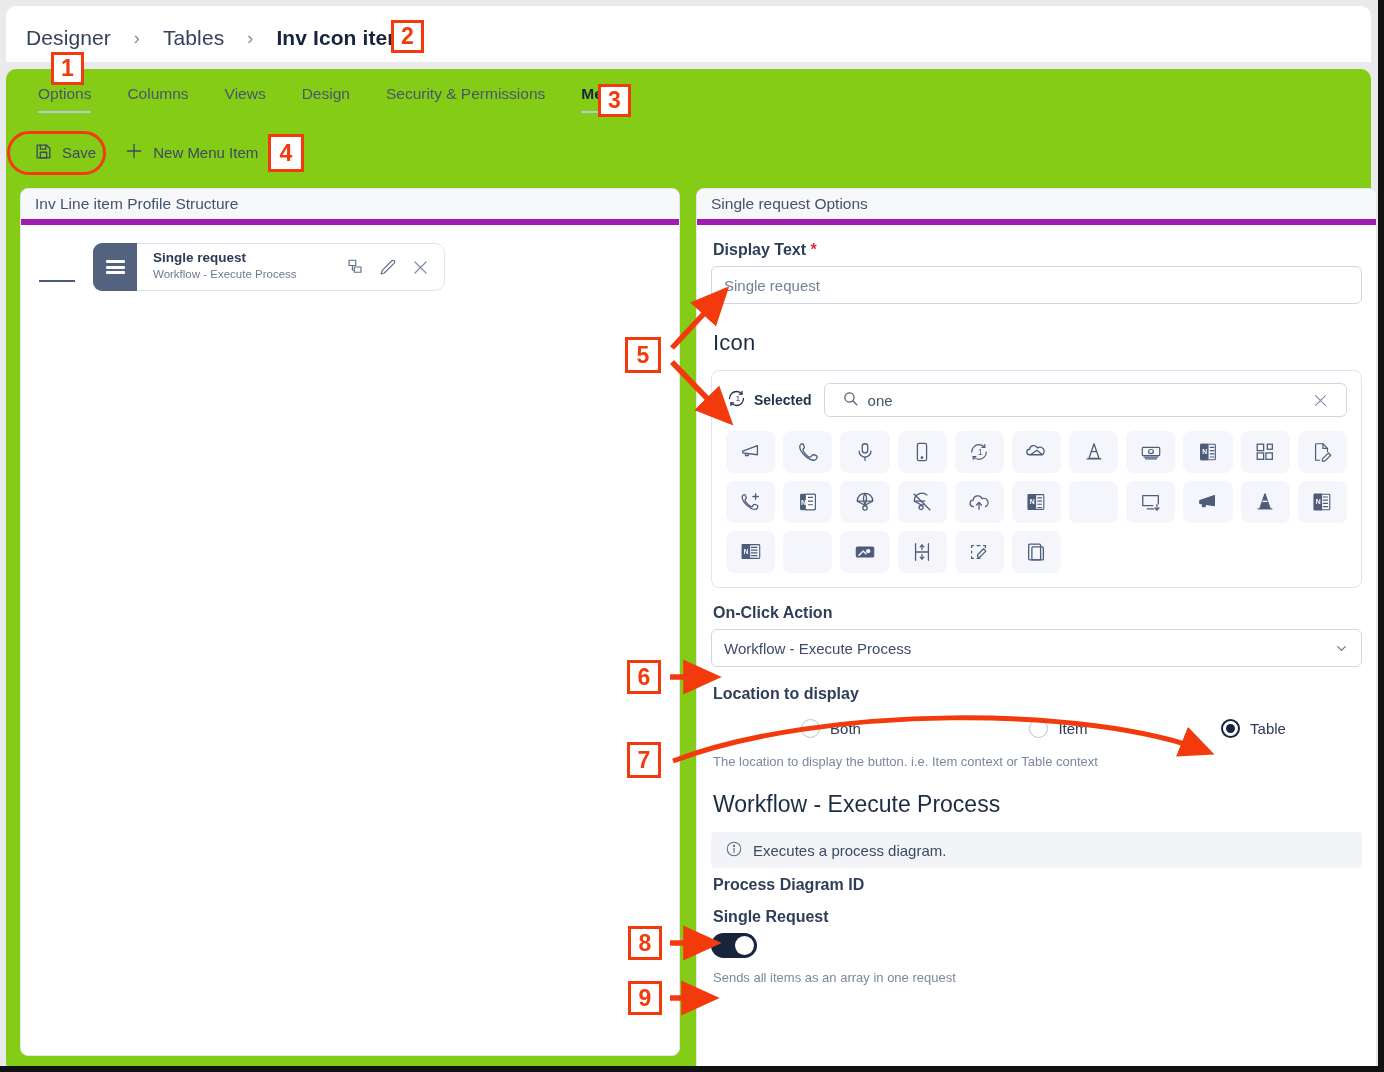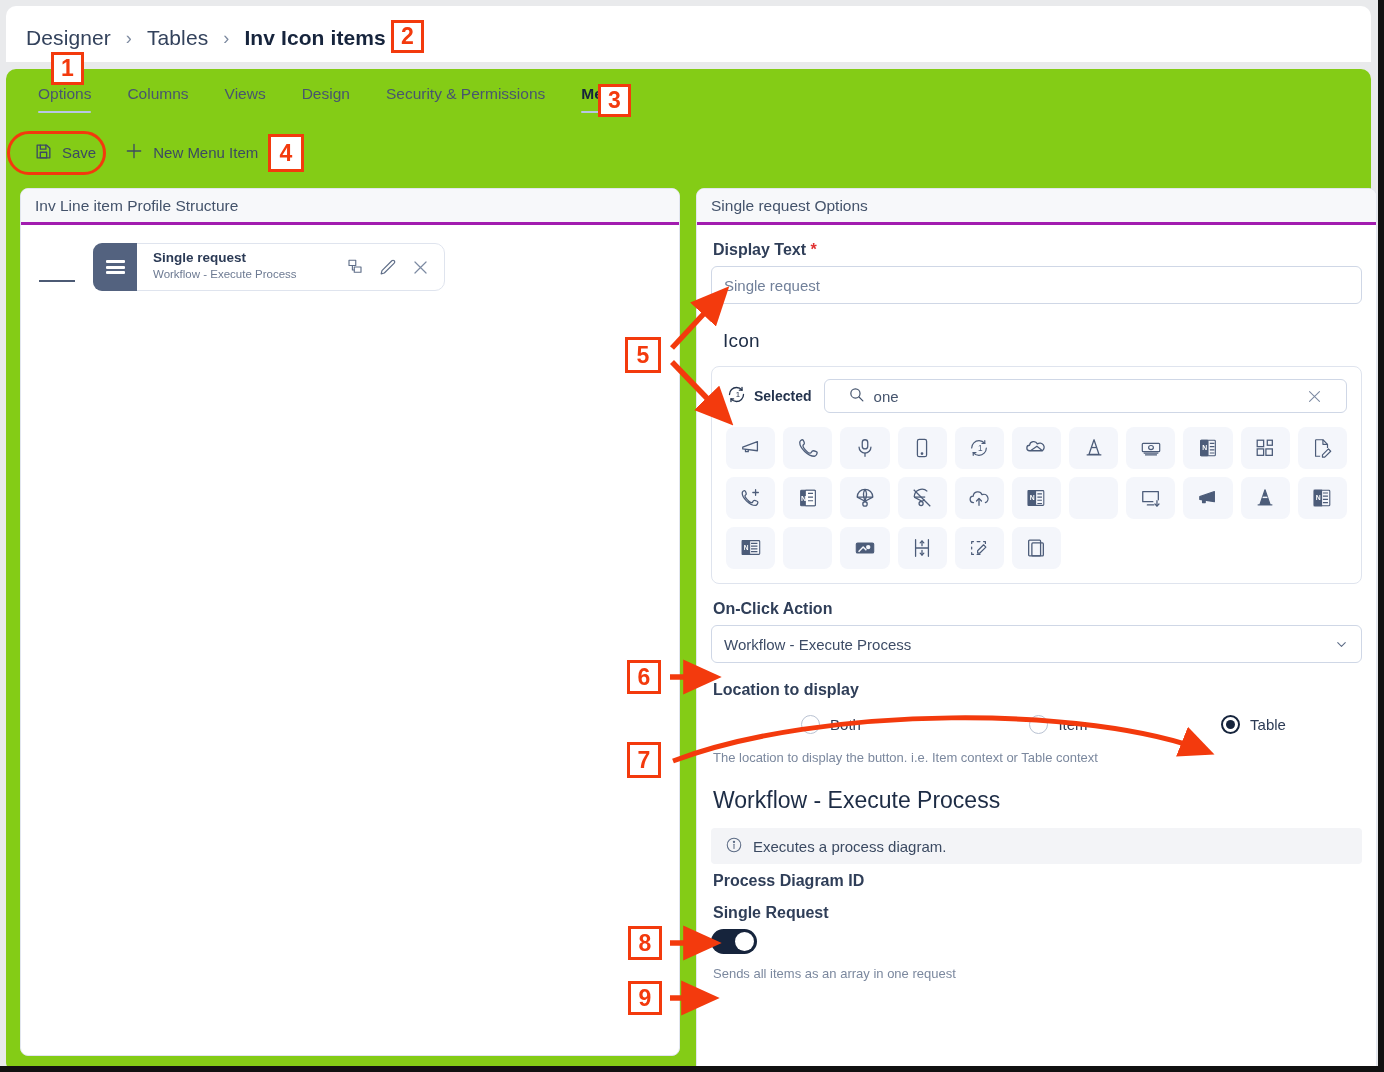--- a/index.html
+++ b/index.html
@@ -23,21 +23,21 @@
   }
 
   
   #crumbcard{
     position:absolute; left:6px; top:6px; width:1365px; height:56px;
     background:#ffffff; border-radius:10px 10px 0 0;
   }
   #crumb{
     position:absolute; left:20px; top:20px;
     font-size:21px; letter-spacing:.1px; color:#20304a;
-    display:flex; align-items:center; gap:15px; white-space:nowrap;
+    display:flex; align-items:center; gap:23px; white-space:nowrap;
   }
   #crumb .cr { color:#33425c; font-weight:400; }
   #crumb .cr.last { font-weight:700; color:#16243c; }
   #crumb .sep { color:#7d8aa0; font-size:18px; font-weight:300; }
 
   
   #tabcard{
     position:absolute; left:6px; top:69px; width:1365px; height:1003px;
     background:#84cc16; border-radius:10px;
   }
@@ -71,21 +71,21 @@
   
   #leftpanel{
     position:absolute; left:14px; top:119px; width:660px; height:868px;
     background:#ffffff; border:1px solid #e2e6ef; border-radius:8px; overflow:hidden;
   }
   #rightpanel{
     position:absolute; left:690px; top:119px; width:681px; height:979px;
     background:#ffffff; border:1px solid #e2e6ef; border-radius:8px; overflow:hidden;
   }
   .panelhead{
-    height:36px; background:#f7f8fa; border-bottom:3px solid #a21caf;
+    height:36px; background:#f7f8fa; border-bottom:6px solid #a21caf;
     display:flex; align-items:center; padding-left:14px;
     font-size:15.5px; color:#44536b;
   }
   .panelbody{ padding:14px; }
 
   
   #treewrap{ position:relative; padding-top:18px; padding-left:18px; }
   #treeline{
     position:absolute; left:18px; top:55px; width:36px; height:2px; background:#4c5a74;
   }
@@ -107,32 +107,32 @@
   #nodeactions .act{ cursor:pointer; display:flex; }
 
   
   .fieldlabel{ font-size:16px; font-weight:700; color:#2f3e58; margin:0 0 7px 2px; }
   .req{ color:#e03131; font-weight:700; }
   .txtinput{
     width:100%; height:38px; border:1px solid #cfd7e6; border-radius:6px;
     background:#ffffff; padding:0 12px; font-size:15px; color:#71809a;
     font-family:"Liberation Sans", sans-serif; outline:none;
   }
-  .sectiontitle{ font-size:19px; color:#1d2c45; margin:26px 0 14px 12px; letter-spacing:.2px; }
+  .sectiontitle{ font-size:22px; color:#1d2c45; margin:26px 0 14px 2px; letter-spacing:.2px; }
 
   
   #iconbox{
     border:1px solid #dfe4ee; border-radius:8px; padding:12px 14px 14px 14px; background:#ffffff;
   }
   #pickerhead{ display:flex; align-items:center; gap:12px; }
   #selwrap{ display:flex; align-items:center; gap:7px; white-space:nowrap; }
   #sellabel{ font-size:14px; font-weight:700; color:#24334d; }
   #searchwrap{
     flex:1; height:34px; border:1px solid #cfd7e6; border-radius:6px;
-    display:flex; align-items:center; gap:9px; padding:0 23px; background:#fff;
+    display:flex; align-items:center; gap:9px; padding:0 17px; background:#fff;
   }
   #searchval{ flex:1; font-size:15px; color:#45546d; }
   #clearx{ color:#7c8aa2; cursor:pointer; display:flex; }
 
   #icongrid{ display:grid; grid-template-columns:repeat(11, 1fr); gap:8px; margin-top:14px; }
   .icell{
     height:42px; background:#f4f6fb; border-radius:8px;
     display:flex; align-items:center; justify-content:center;
     color:#4c5c79; cursor:pointer;
   }

